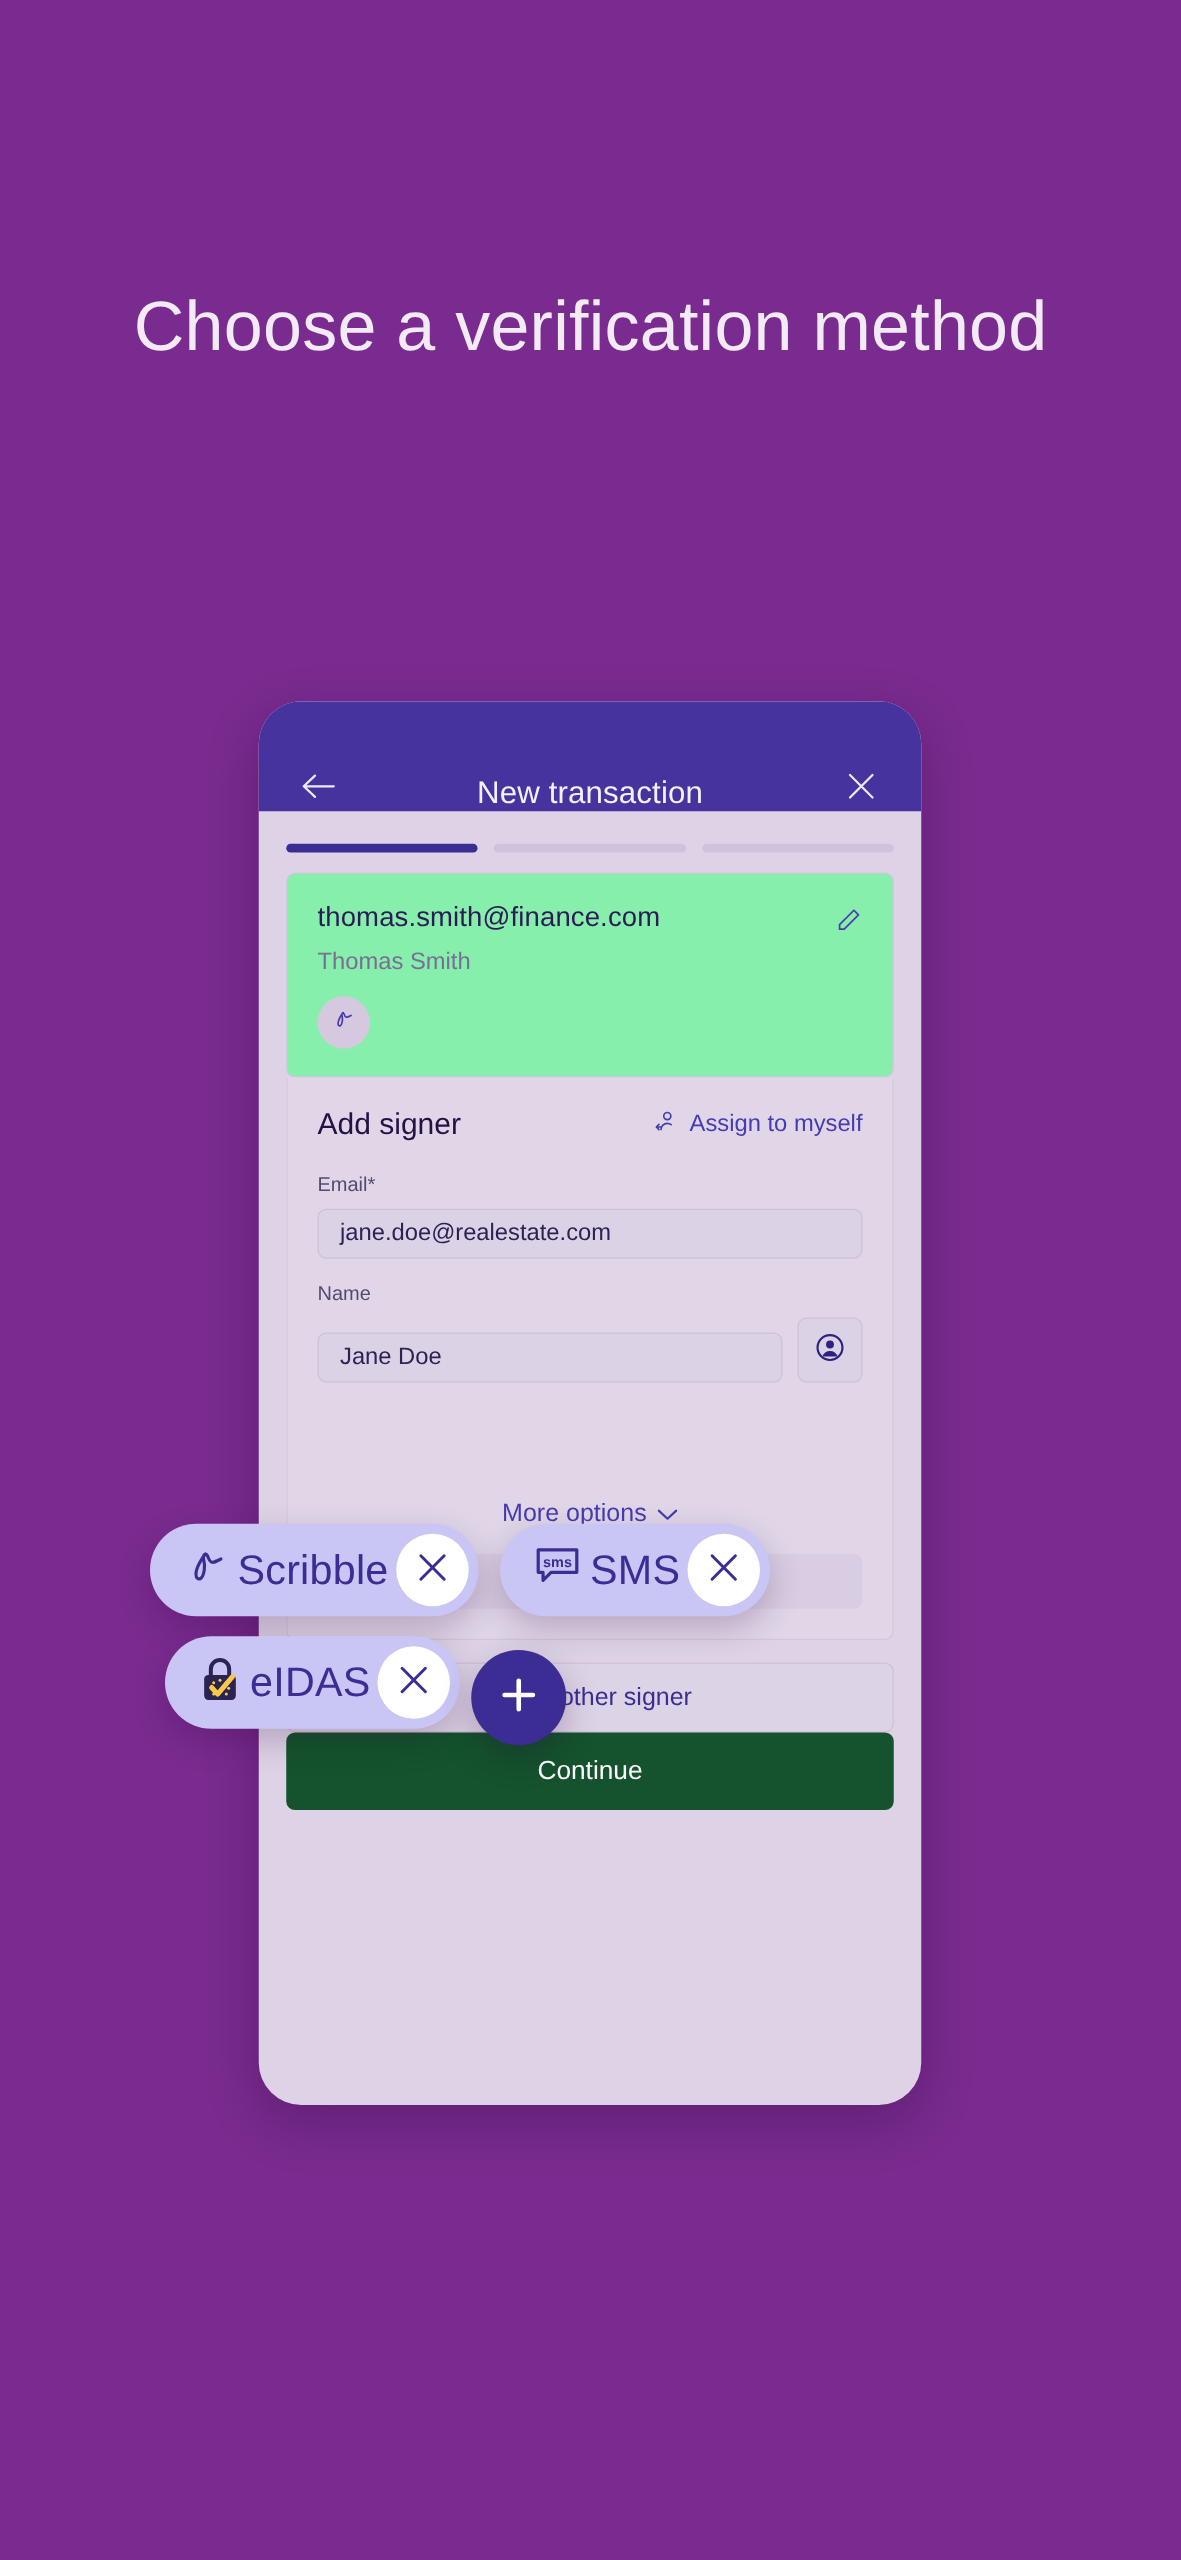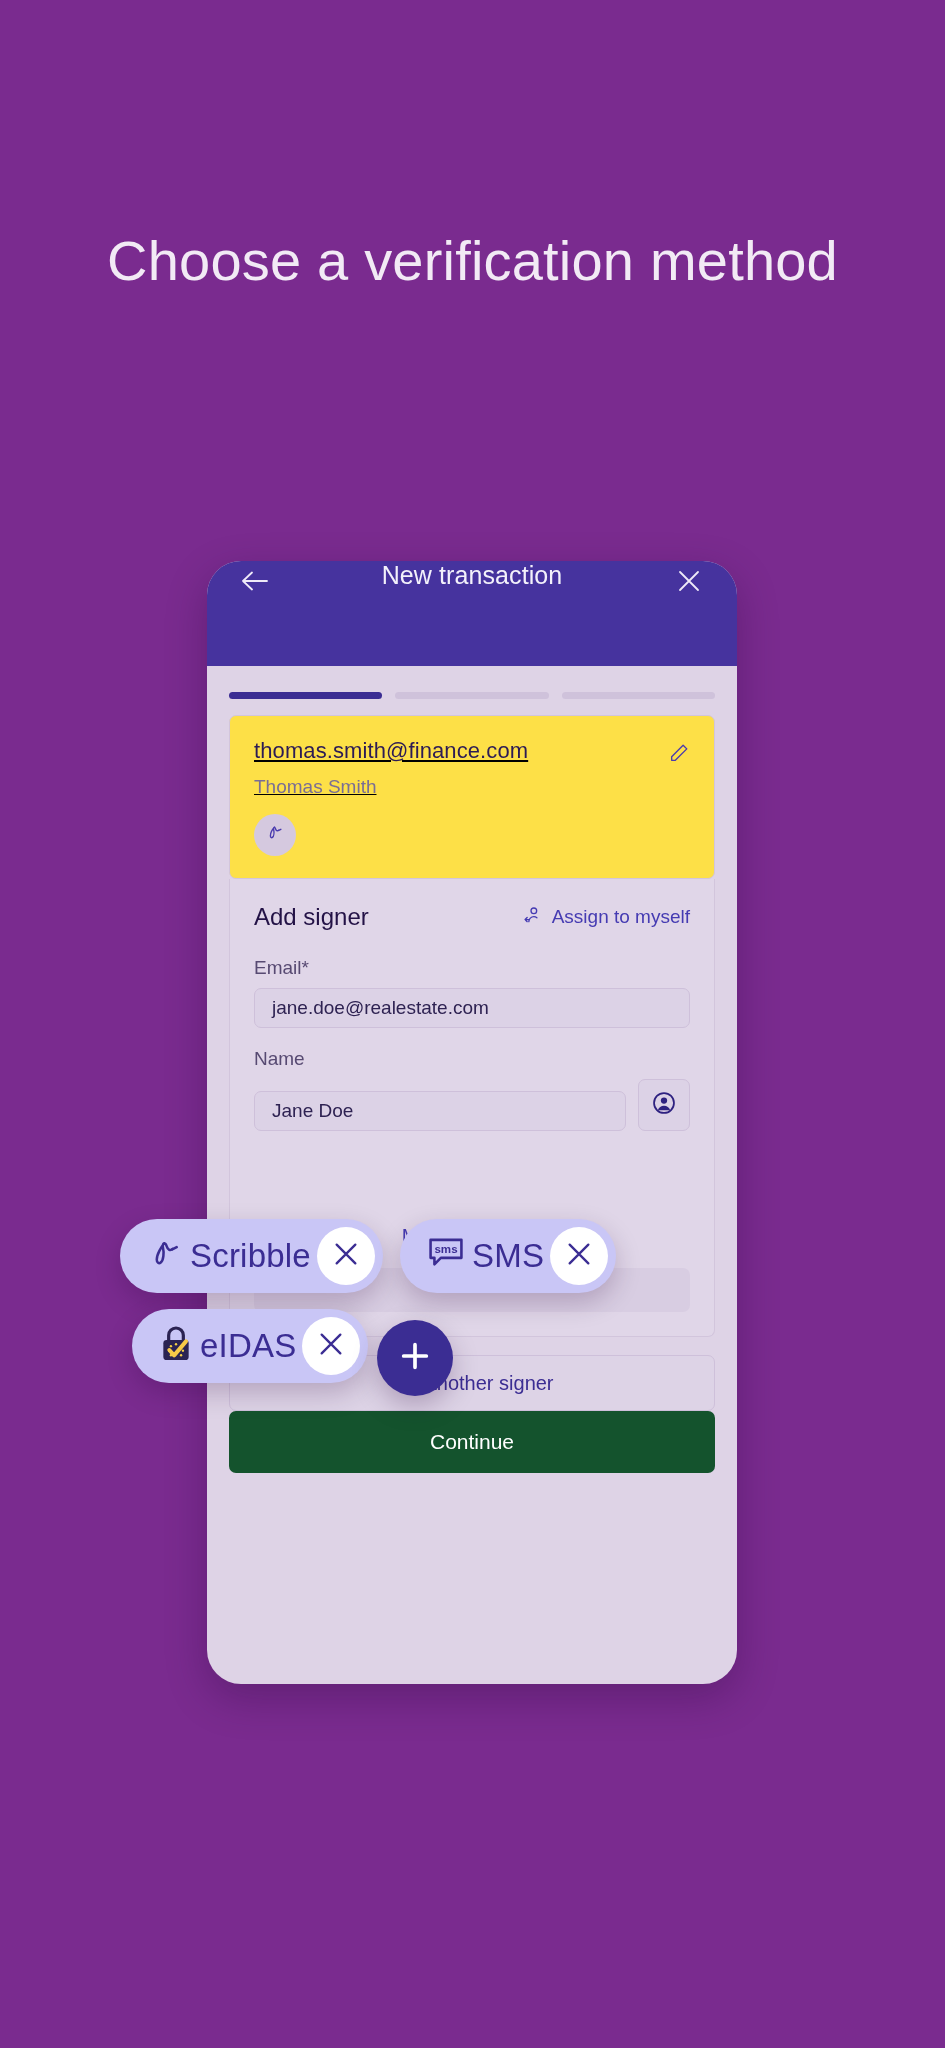--- a/index.html
+++ b/index.html
@@ -29,24 +29,24 @@
     position: absolute;
     left: 207px; top: 561px;
     width: 530px; height: 1123px;
     background: #DED3E6;
     border-radius: 34px;
     box-shadow: 0 14px 40px rgba(40,5,55,0.30);
     overflow: hidden;
   }
   .phone-header {
     position: relative;
-    height: 105px;
+    height: 88px;
     background: #46339E;
     display: flex;
-    align-items: flex-start;
+    align-items: flex-end;
     padding: 0 28px;
   }
   .hdr-title {
     flex: 1;
     text-align: center;
     color: #F3F1FB;
     font-size: 25px;
     font-weight: 400;
     letter-spacing: .1px;
   }
@@ -61,24 +61,23 @@
   .progress {
     display: flex; gap: 13px;
     padding: 26px 22px 16px 22px;
   }
   .prog-seg { height: 7px; border-radius: 4px; flex: 1; background: #CFC2DB; }
   .prog-seg.on { background: #3B2D93; }
 
   
   .card {
     margin: 0 22px;
-    background: #fde047;
+    background: #86efac;
     border: 1px solid #D2C5DC;
     border-radius: 7px;
-    text-decoration: underline;
   }
   .card-signer { padding: 22px 24px 22px; position: relative; }
   .signer-email {
     font-size: 22px; color: #2C1B55; letter-spacing: .1px;
   }
   .signer-name {
     font-size: 19px; color: #7A6E95; margin-top: 12px;
   }
   .sig-badge {
     margin-top: 16px;
@@ -102,21 +101,21 @@
   }
   .add-row {
     display: flex; align-items: center; justify-content: space-between;
     margin-bottom: 26px;
   }
   .add-title { font-size: 24px; color: #231246; font-weight: 400; }
   .assign {
     display: flex; align-items: center; gap: 9px;
     color: #453BB2; font-size: 19px;
   }
-  .field-label { font-size: 19px; color: #574a72; margin-bottom: 9px; }
+  .field-label { font-size: 16px; color: #574a72; margin-bottom: 9px; }
   .field {
     height: 40px; border: 1px solid #CEC0DA; border-radius: 7px;
     background: #DCD2E6;
     display: flex; align-items: center;
     padding: 0 17px;
     font-size: 19px; color: #2E2252;
   }
   .field-row { display: flex; gap: 12px; align-items: flex-end; }
   .field-row .field { flex: 1; }
   .avatar-btn {

